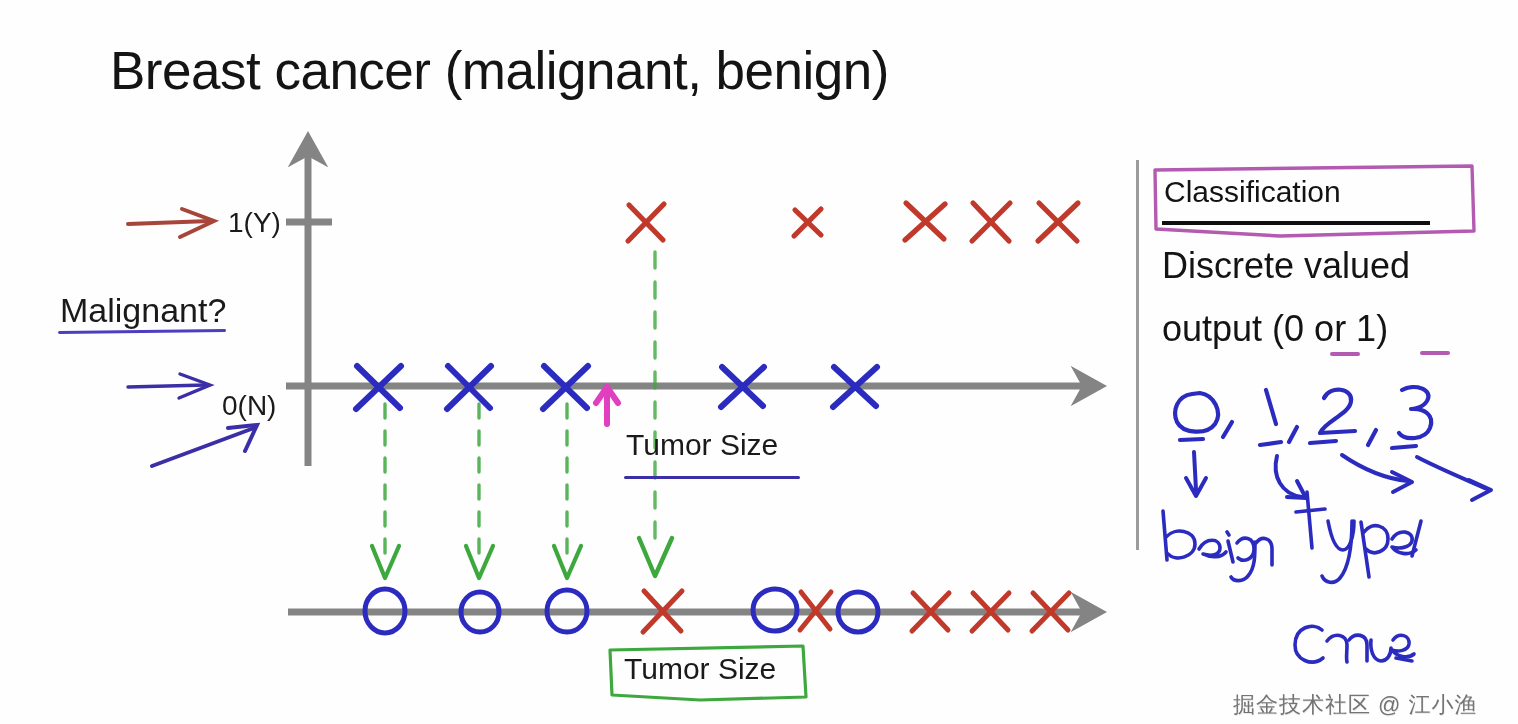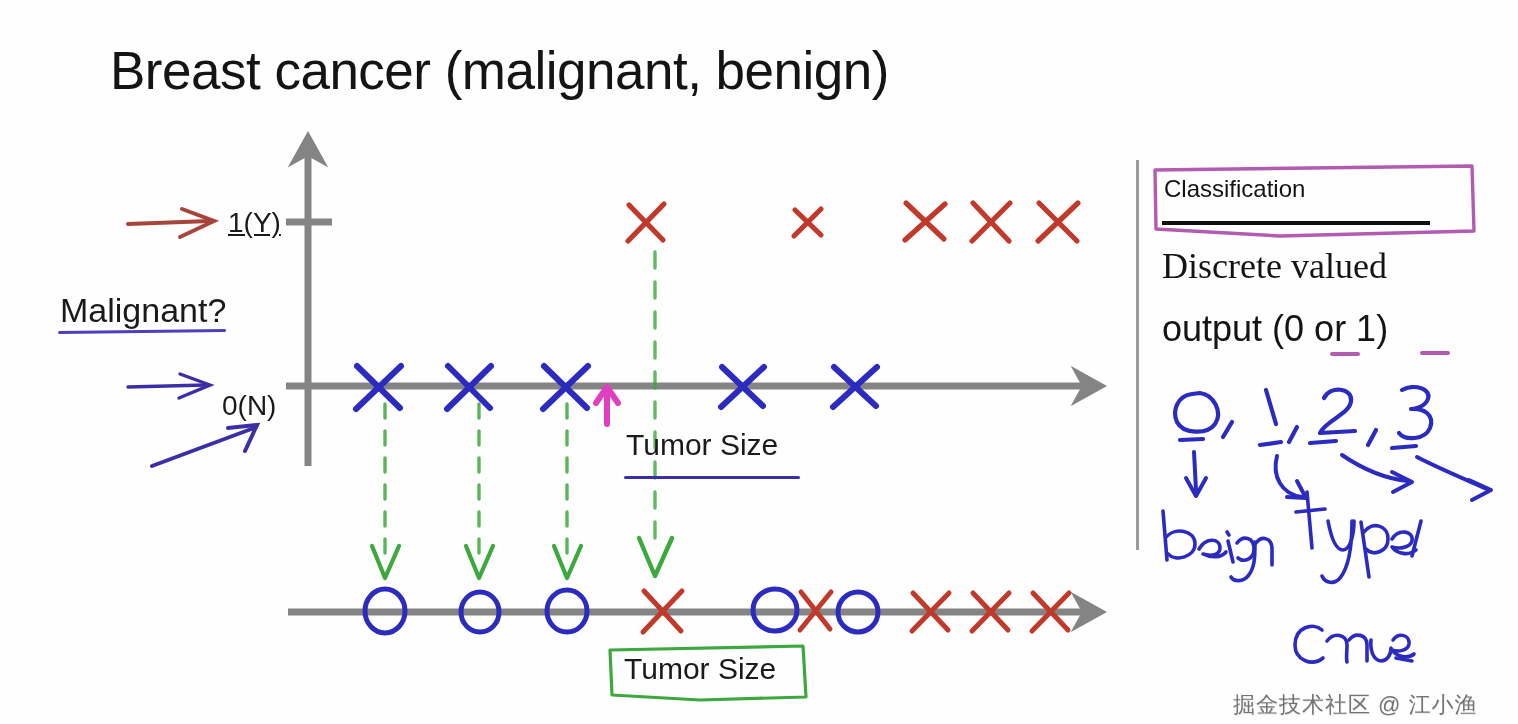--- a/index.html
+++ b/index.html
@@ -28,21 +28,21 @@
     letter-spacing: -0.5px;
     white-space: nowrap;
   }
 
   .axis-label {
     font-size: 28px;
     color: #1a1a1a;
     white-space: nowrap;
   }
 
-  #lbl-1y { left: 228px; top: 207px; text-decoration: underline; }
+  #lbl-1y { left: 228px; top: 207px; }
   #lbl-0n { left: 222px; top: 390px; }
 
   #lbl-malignant {
     left: 60px;
     top: 291px;
     font-size: 34px;
     color: #1a1a1a;
     white-space: nowrap;
   }
   #malignant-underline {
@@ -75,38 +75,38 @@
     left: 624px;
     top: 652px;
     font-size: 30px;
     color: #1a1a1a;
     white-space: nowrap;
   }
 
   #classification {
     left: 1164px;
     top: 175px;
-    font-size: 24px;
+    font-size: 30px;
     color: #131313;
     white-space: nowrap;
   }
   #classification-underline {
     left: 1162px;
     top: 221px;
     width: 268px;
     height: 4px;
     background: #0f0f0f;
   }
 
   .right-text {
     font-size: 36px;
     color: #141414;
     white-space: nowrap;
   }
-  #discrete1 { left: 1162px; top: 245px; font-family: Liberation Serif, serif; }
+  #discrete1 { left: 1162px; top: 245px; }
   #discrete2 { left: 1162px; top: 308px; }
 
   .purple-underline {
     height: 4px;
     background: #b35bb0;
     border-radius: 2px;
   }
   #pu-zero { left: 1330px; top: 352px; width: 30px; }
   #pu-one  { left: 1420px; top: 351px; width: 30px; }
 

